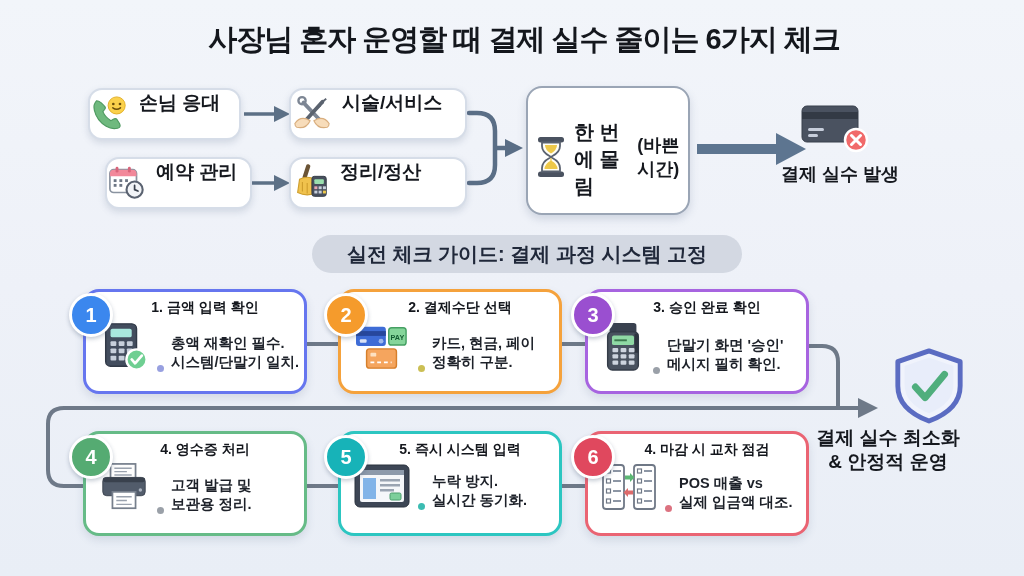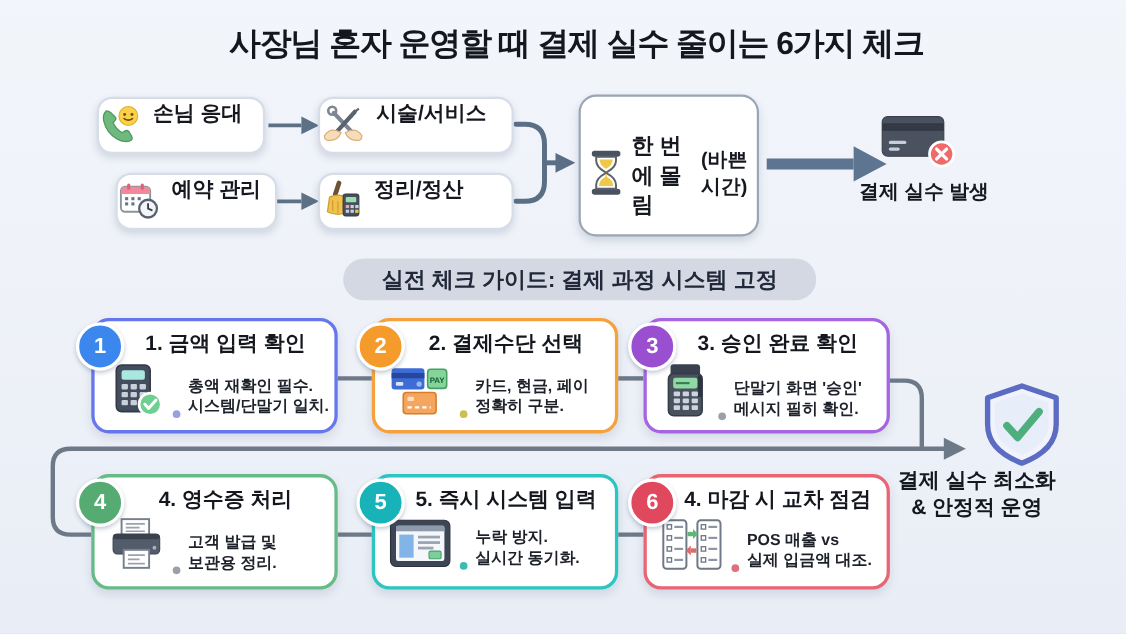--- a/index.html
+++ b/index.html
@@ -22,21 +22,21 @@
   .outcome-label{font-size:19px;}
   
   .banner{background:#d3d8e2;border-radius:19px;display:flex;align-items:center;justify-content:center;
           font-size:20px;font-weight:800;color:#20283a;z-index:2;box-sizing:border-box;}
   
   .card{background:#fff;border:3px solid;border-radius:16px;box-shadow:0 4px 9px rgba(80,100,130,.16);
         width:224px;height:105px;z-index:2;box-sizing:border-box;}
   .num{position:absolute;left:-17px;top:1px;width:38px;height:38px;border-radius:50%;border:3px solid #fff;
        color:#fff;font-size:20px;font-weight:800;display:flex;align-items:center;justify-content:center;
        box-shadow:0 2px 4px rgba(60,80,110,.3);box-sizing:content-box;}
-  .card-title{margin:7px 6px 0 26px;text-align:center;font-size:19px;font-weight:800;color:#14171d;white-space:nowrap;}
+  .card-title{margin:7px 6px 0 26px;text-align:center;font-size:14px;font-weight:800;color:#14171d;white-space:nowrap;}
   .card-body{display:flex;align-items:flex-end;gap:7px;padding:3px 6px 0 12px;}
   .icon-wrap{flex:0 0 auto;display:flex;align-items:center;justify-content:center;}
   .dot{width:7px;height:7px;border-radius:50%;flex:0 0 auto;margin-top:2px;}
   .desc{font-size:14.5px;font-weight:700;color:#1d2129;line-height:1.3;white-space:nowrap;}
   svg{display:block;}
 </style>
 </head>
 <body>
 
 <div class="stage">

